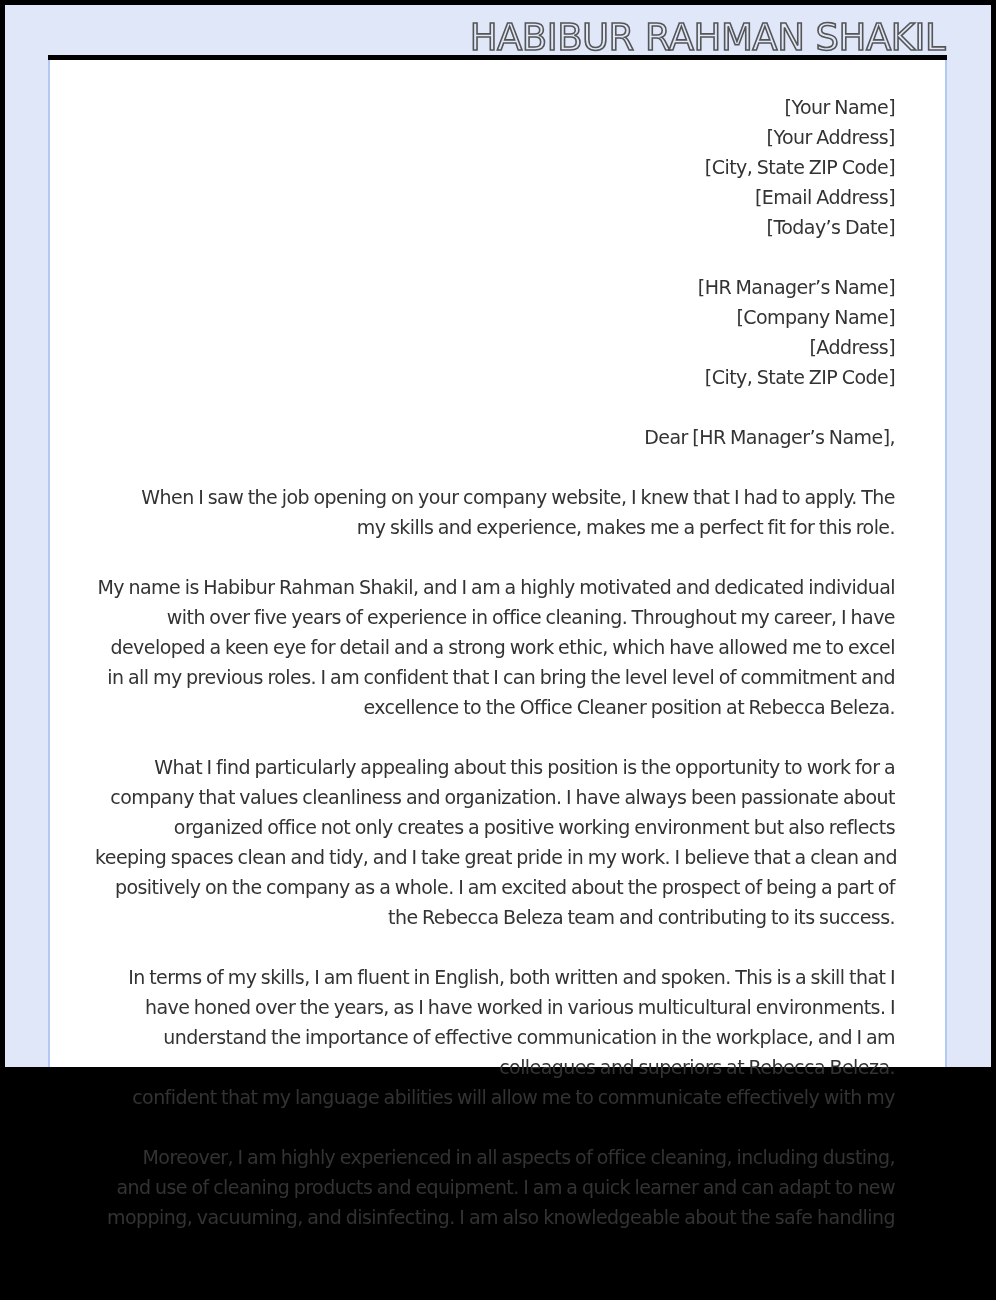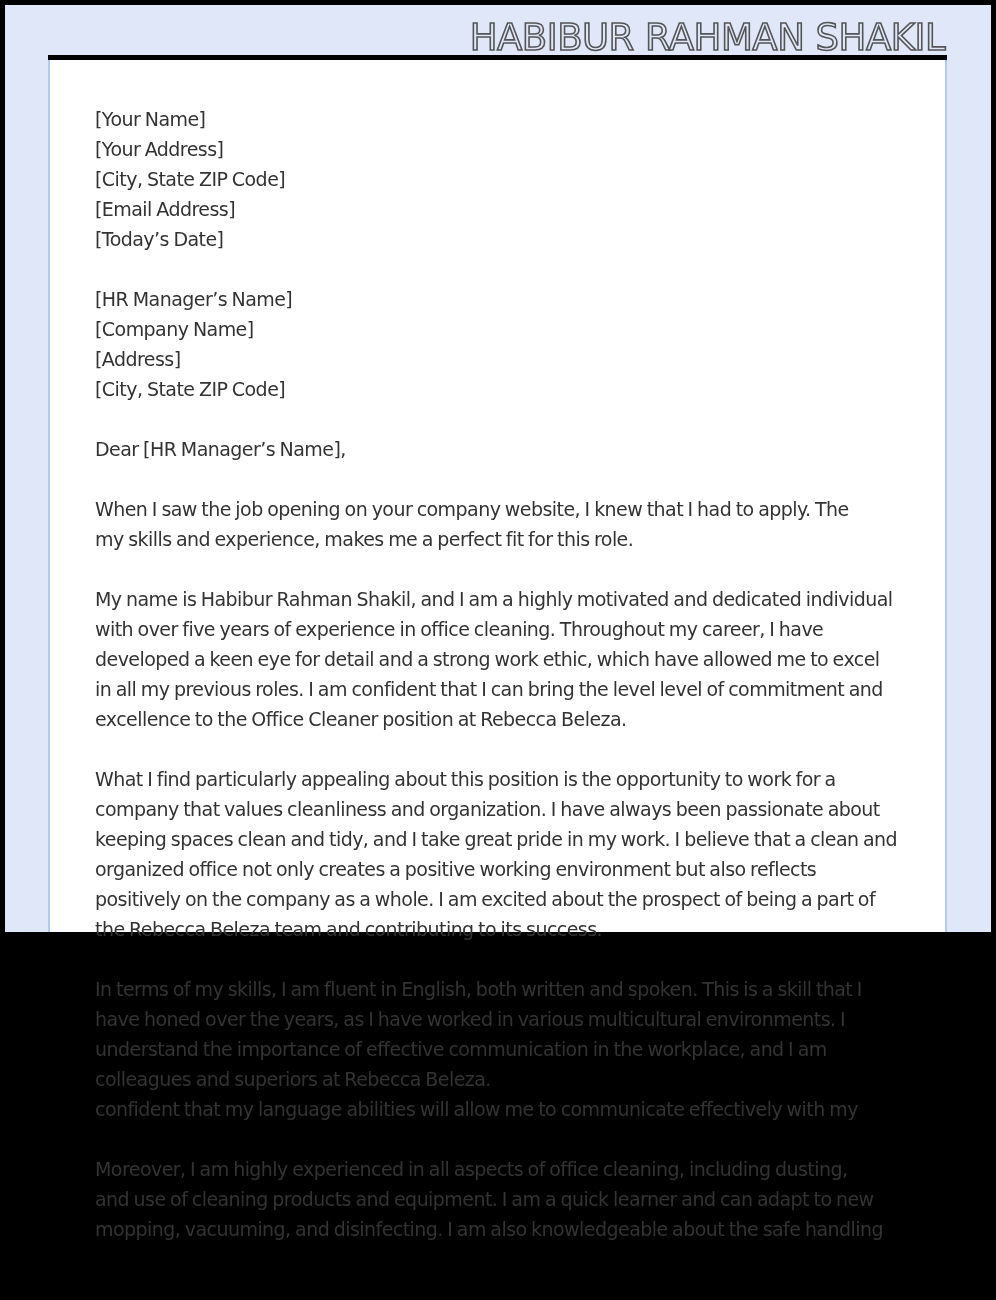--- a/index.html
+++ b/index.html
@@ -2,21 +2,21 @@
 <html><head>
 <meta charset="utf-8">
 <style>
   html, body { margin: 0; padding: 0; }
   body {
     width: 996px; height: 1300px; overflow: hidden; position: relative;
     background: #000;
     font-family: "DejaVu Sans", sans-serif;
   }
   .frame {
-    position: absolute; left: 5px; top: 5px; width: 986px; height: 927px;
+    position: absolute; left: 5px; top: 5px; width: 986px; height: 1062px;
     background: #dfe7f9; overflow: hidden;
   }
   .title {
     position: absolute; right: 46px; top: 11px;
     font-family: "DejaVu Sans", sans-serif;
     font-size: 37px; line-height: 44px; letter-spacing: -0.5px;
     color: #dfe7f9;
     -webkit-text-stroke: 1.6px #555;
     white-space: nowrap;
   }
@@ -26,21 +26,21 @@
   .page {
     position: absolute; left: 43px; top: 55px; width: 895px; height: 1198px;
     background: #fff; border: 2px solid #b3c8f2; border-top: none;
   }
   .content {
     position: absolute; left: 95px; top: 92px; width: 800px;
     font-size: 19px; line-height: 30px; color: #333;
     font-family: "DejaVu Sans", sans-serif;
     letter-spacing: -0.55px; word-spacing: -1px;
   }
-  .block { margin: 12px 0 30px 0; }
+  .block { margin: 0 0 30px 0; text-align: right; }
   .line { display: block; white-space: nowrap; }
   .watermark {
     position: absolute; left: 875px; top: 1240px;
     font-size: 13px; color: #444; font-family: "DejaVu Sans", sans-serif;
     letter-spacing: -0.3px;
   }
 </style>
 </head>
 <body>
 
@@ -75,22 +75,22 @@
   <div class="block">
     <span class="line">My name is Habibur Rahman Shakil, and I am a highly motivated and dedicated individual</span>
     <span class="line">with over five years of experience in office cleaning. Throughout my career, I have</span>
     <span class="line">developed a keen eye for detail and a strong work ethic, which have allowed me to excel</span>
     <span class="line">in all my previous roles. I am confident that I can bring the level level of commitment and</span>
     <span class="line">excellence to the Office Cleaner position at Rebecca Beleza.</span>
   </div>
   <div class="block">
     <span class="line">What I find particularly appealing about this position is the opportunity to work for a</span>
     <span class="line">company that values cleanliness and organization. I have always been passionate about</span>
+    <span class="line">organized office not only creates a positive working environment but also reflects</span>
     <span class="line">keeping spaces clean and tidy, and I take great pride in my work. I believe that a clean and</span>
-    <span class="line">organized office not only creates a positive working environment but also reflects</span>
     <span class="line">positively on the company as a whole. I am excited about the prospect of being a part of</span>
     <span class="line">the Rebecca Beleza team and contributing to its success.</span>
   </div>
   <div class="block">
     <span class="line">In terms of my skills, I am fluent in English, both written and spoken. This is a skill that I</span>
     <span class="line">have honed over the years, as I have worked in various multicultural environments. I</span>
     <span class="line">understand the importance of effective communication in the workplace, and I am</span>
     <span class="line">colleagues and superiors at Rebecca Beleza.</span>
     <span class="line">confident that my language abilities will allow me to communicate effectively with my</span>
   </div>

